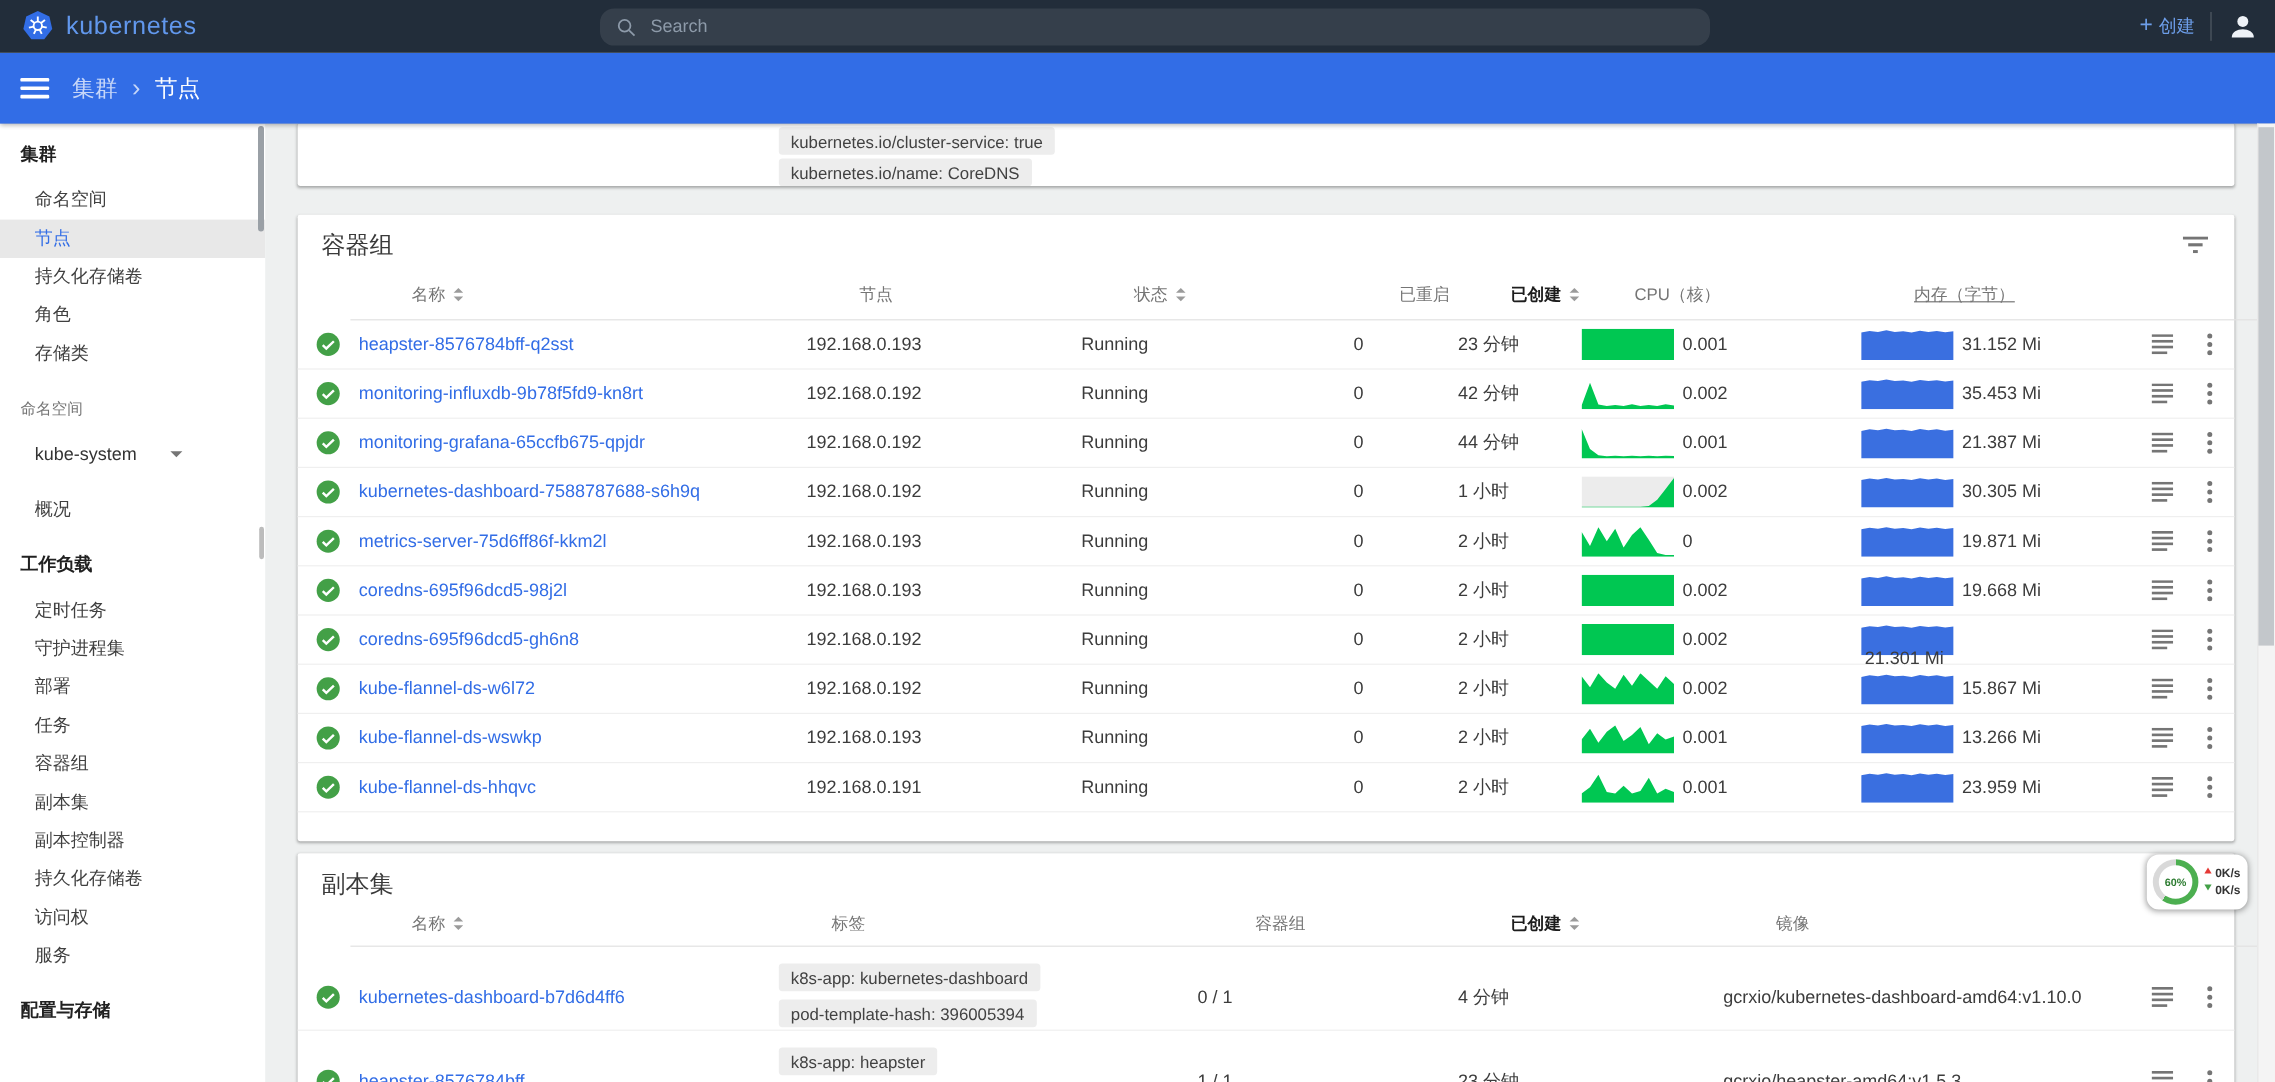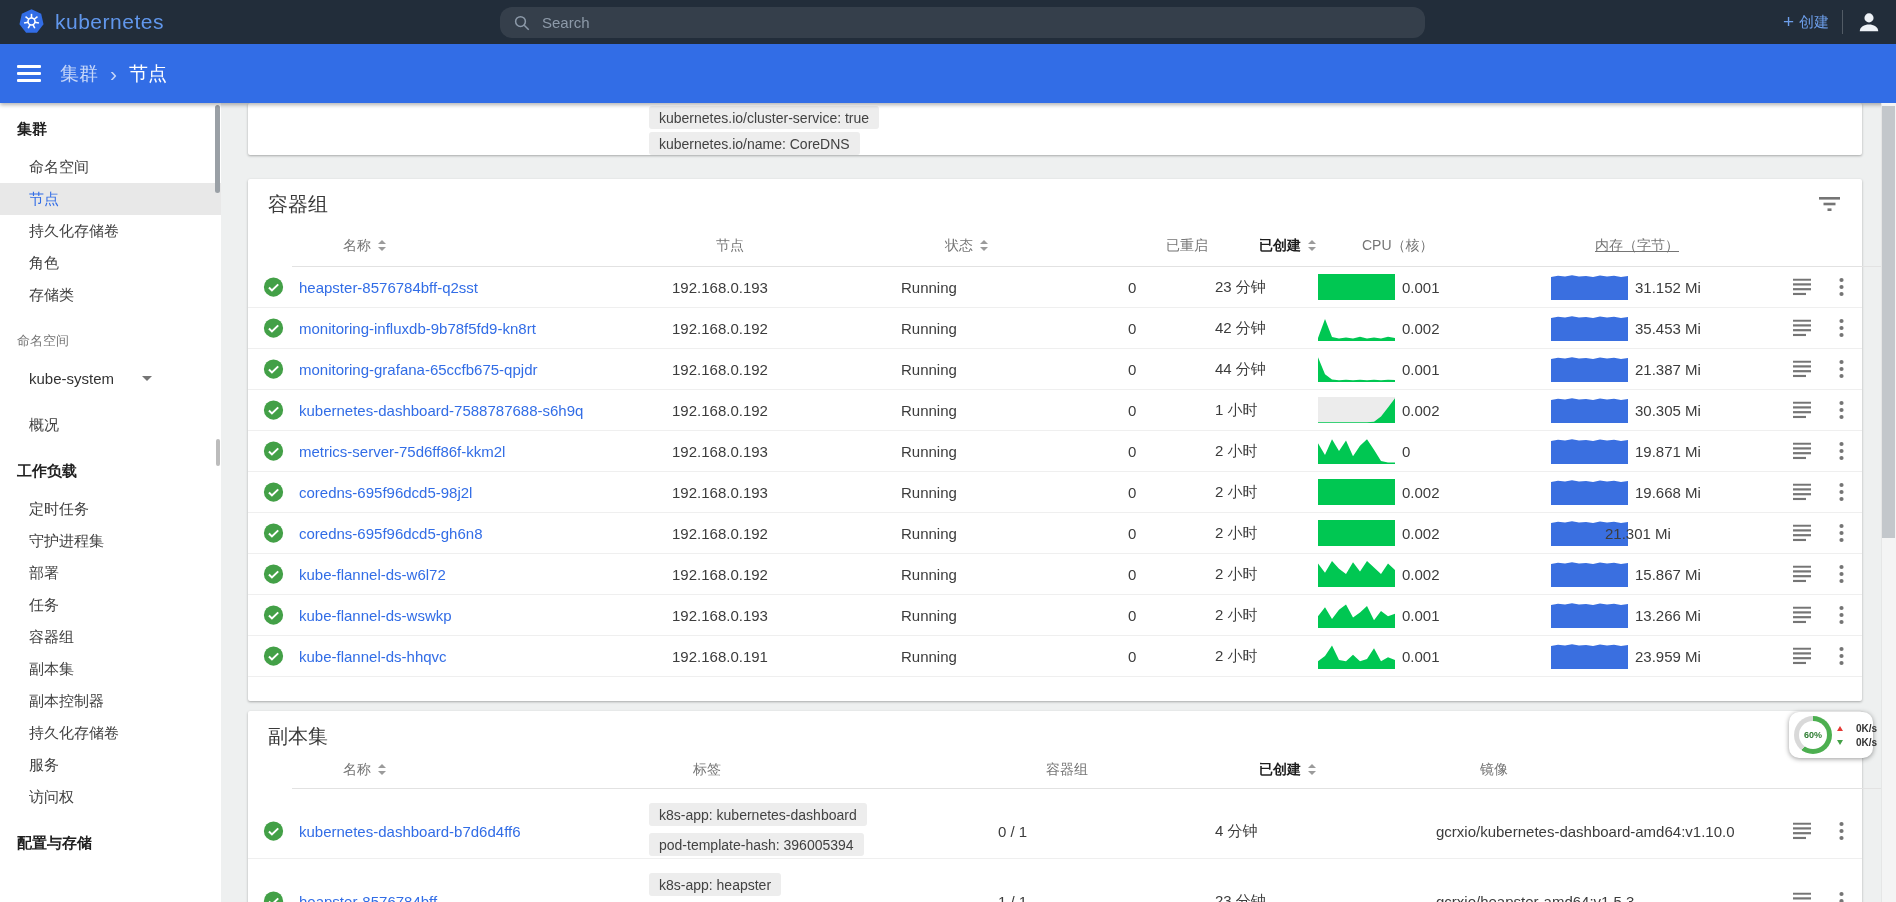--- a/index.html
+++ b/index.html
@@ -75,21 +75,21 @@
   .rsrow .cell{top:42px;}
   .chips{position:absolute;left:401px;top:14px;}
   .chips .chip{display:block;margin-bottom:7px;width:max-content;}
 
   
   .monitor{position:absolute;left:1789px;top:712px;width:84px;height:46px;background:#fff;border-radius:10px;box-shadow:0 1px 5px rgba(0,0,0,0.4);display:flex;align-items:center;padding:0 5px;gap:5px;z-index:50;}
   .gauge{width:38px;height:38px;border-radius:50%;background:conic-gradient(#4caf50 0 216deg,#d9d9d9 216deg 360deg);display:flex;align-items:center;justify-content:center;position:relative;flex:none;}
   .gauge::before{content:'';position:absolute;inset:5px;background:#fff;border-radius:50%;}
   .gauge span{position:relative;font-size:9px;font-weight:bold;color:#2e7d32;}
   .rates{display:flex;flex-direction:column;gap:3px;}
-  .rate{display:flex;align-items:center;gap:13px;font-size:10px;font-weight:bold;color:#333;}
+  .rate{display:flex;gap:3px;font-size:10px;font-weight:bold;color:#333;}
   .arr{display:inline-block;width:0;height:0;border-left:3.5px solid transparent;border-right:3.5px solid transparent;}
   .arr.up{border-bottom:5px solid #e53935;}
   .arr.down{border-top:5px solid #43a047;}
 
   
   .win-scroll{position:absolute;right:0;top:103px;bottom:0;width:15px;background:#f4f4f4;border-left:1px solid #e6e6e6;z-index:40;}
   .win-thumb{position:absolute;right:1px;top:3px;width:13px;height:432px;background:#c3c7cb;}
 </style>
 </head>
 <body>
@@ -161,22 +161,22 @@
     <div class="side-item standalone">概况</div>
     <div class="side-header">工作负载</div>
     <div class="side-item">定时任务</div>
     <div class="side-item">守护进程集</div>
     <div class="side-item">部署</div>
     <div class="side-item">任务</div>
     <div class="side-item">容器组</div>
     <div class="side-item">副本集</div>
     <div class="side-item">副本控制器</div>
     <div class="side-item">持久化存储卷</div>
+    <div class="side-item">访问权</div>
     <div class="side-item">服务</div>
-    <div class="side-item">访问权</div>
     <div class="side-header">配置与存储</div>
   </div>
 <div class="sb-thumb1" style="position:absolute;left:215px;top:105px;z-index:12;"></div>
 <div class="sb-thumb2" style="position:absolute;left:216px;top:439px;z-index:12;"></div>
 
 <div class="main">
 
   <div class="card" id="card-labels">
     <span class="chip" style="top:3px;">kubernetes.io/cluster-service: true</span>
     <span class="chip" style="top:29px;">kubernetes.io/name: CoreDNS</span>
@@ -484,21 +484,21 @@
             <svg width="77" height="26">
               <polygon points="0,26 0.0,0.0 7.0,0.0 14.0,0.0 21.0,0.0 28.0,0.0 35.0,0.0 42.0,0.0 49.0,0.0 56.0,0.0 63.0,0.0 70.0,0.0 77.0,0.0 77,26" fill="#00c752"></polygon>
             </svg>
           </span>
           <span class="cell" style="left: 1154px;">0.002</span>
           <span class="cell chart" style="left: 1303px;">
             <svg width="77" height="26">
               <polygon points="0,26 0.0,3.1 7.0,1.8 14.0,2.6 21.0,1.3 28.0,2.6 35.0,2.1 42.0,3.1 49.0,1.6 56.0,2.6 63.0,1.8 70.0,2.9 77.0,2.1 77,26" fill="#3a6fe0"></polygon>
             </svg>
           </span>
-          <span class="cell" style="left: 1357px;">21.301 Mi</span>
+          <span class="cell" style="left: 1306px; margin-top: 16px;">21.301 Mi</span>
           <span class="cell icon" style="left: 1545px;">
             <svg width="18" height="17" viewBox="0 0 18 17" fill="#757575">
               <rect y="0" width="18" height="2.2"></rect>
               <rect y="4.8" width="18" height="2.2"></rect>
               <rect y="9.6" width="18" height="2.2"></rect>
               <rect y="14.4" width="13" height="2.2"></rect>
             </svg>
           </span>
           <span class="cell icon" style="left: 1591px;">
             <svg width="5" height="19" viewBox="0 0 5 19" fill="#757575">

